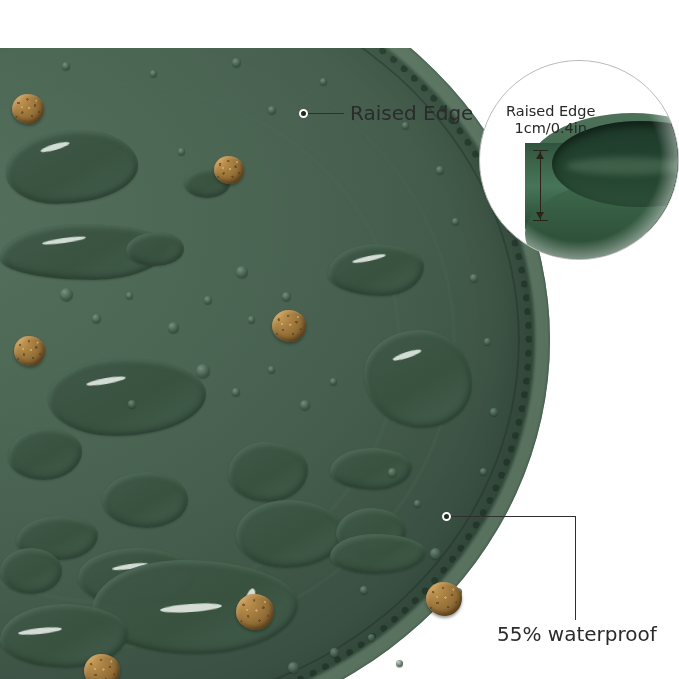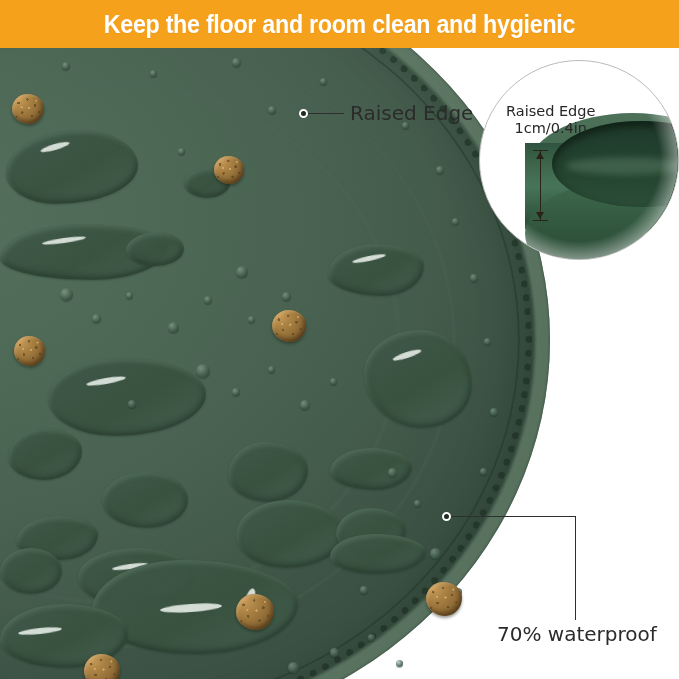--- a/index.html
+++ b/index.html
@@ -235,23 +235,20 @@
   .measure-arrow{
     position:absolute;width:0;height:0;
     border-left:4px solid transparent;border-right:4px solid transparent;
   }
 </style>
 </head>
 <body>
 
 <div id="stage">
 
-  <div class="banner">
-    <div class="banner-text">Keep the floor and room clean and hygienic</div>
-  </div>
 
   <div class="mat-wrap">
 
     <div class="mat"></div>
     <div class="mat-rim"></div>
     <div class="mat-groove"></div>
     <div class="mat-beads"></div>
     <div class="mat-inner-ring"></div>
     <div class="mat-inner-ring2"></div>
 
@@ -350,21 +347,21 @@
 
   </div>
 
   <div class="leader-dot" style="left:299px;top:109px;"></div>
   <div class="leader-h" style="left:308px;top:113px;width:36px;"></div>
   <div class="callout-label" style="left:350px;top:101px;">Raised Edge</div>
 
   <div class="leader-dot" style="left:442px;top:512px;"></div>
   <div class="leader-h" style="left:451px;top:516px;width:125px;"></div>
   <div class="leader-v" style="left:575px;top:516px;height:104px;"></div>
-  <div class="callout-label" style="left:497px;top:622px;">70% waterproof</div>
+  <div class="callout-label" style="left:497px;top:622px;">55% waterproof</div>
 
   <div class="inset">
     <div class="inset-rim-outer"></div>
     <div class="inset-rim-body"></div>
     <div class="inset-rim-bottom"></div>
     <div class="inset-rim-inner"></div>
     <div class="inset-rim-gloss"></div>
     <div class="inset-fade"></div>
 
     <div class="inset-text">

